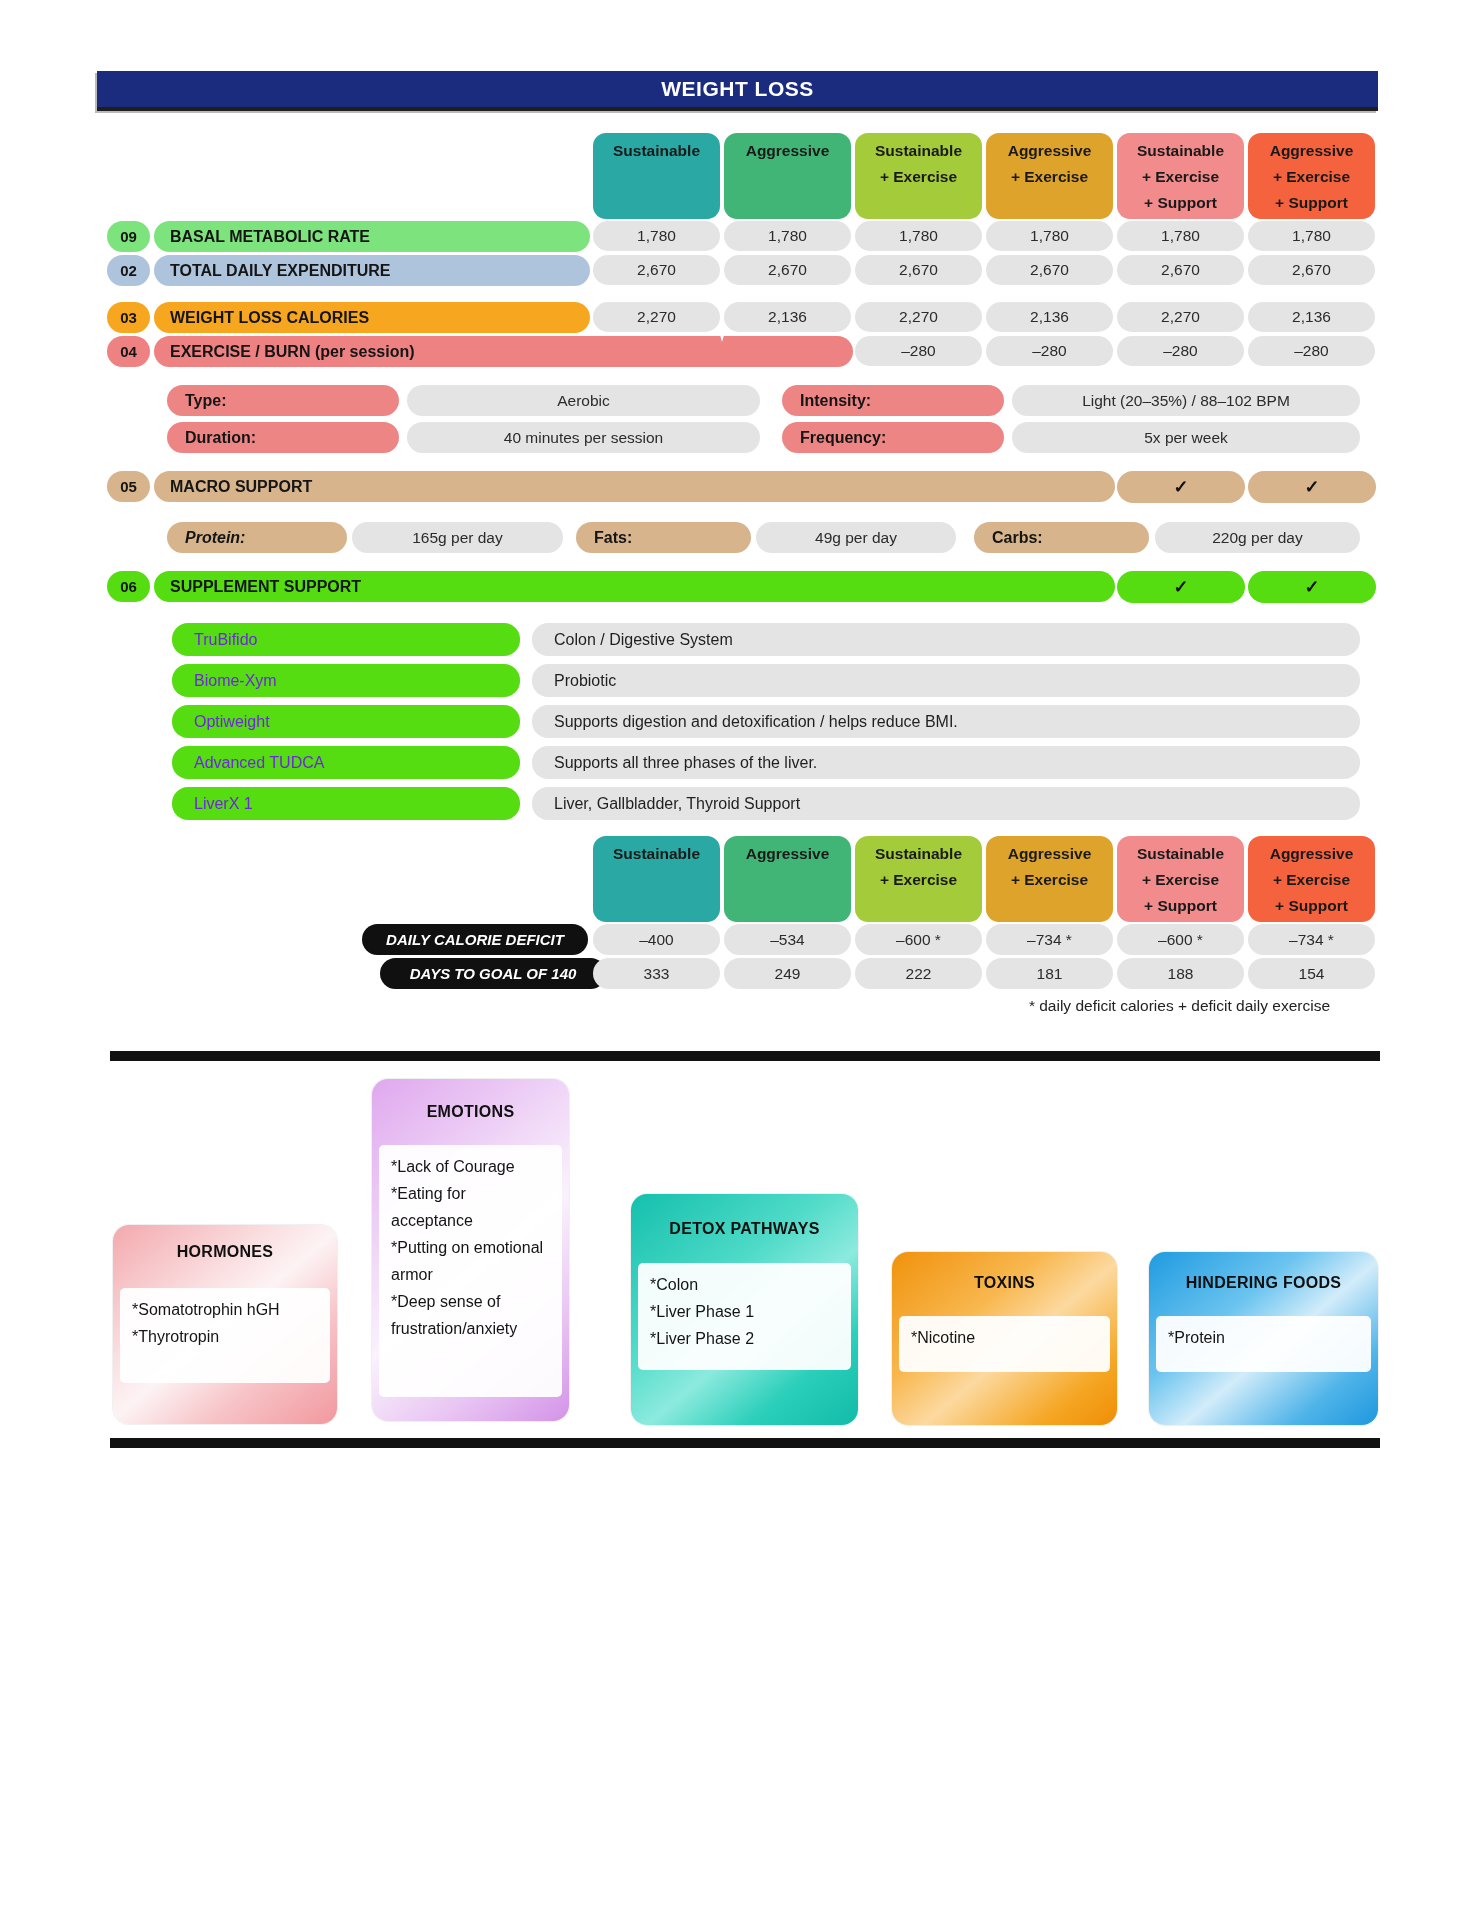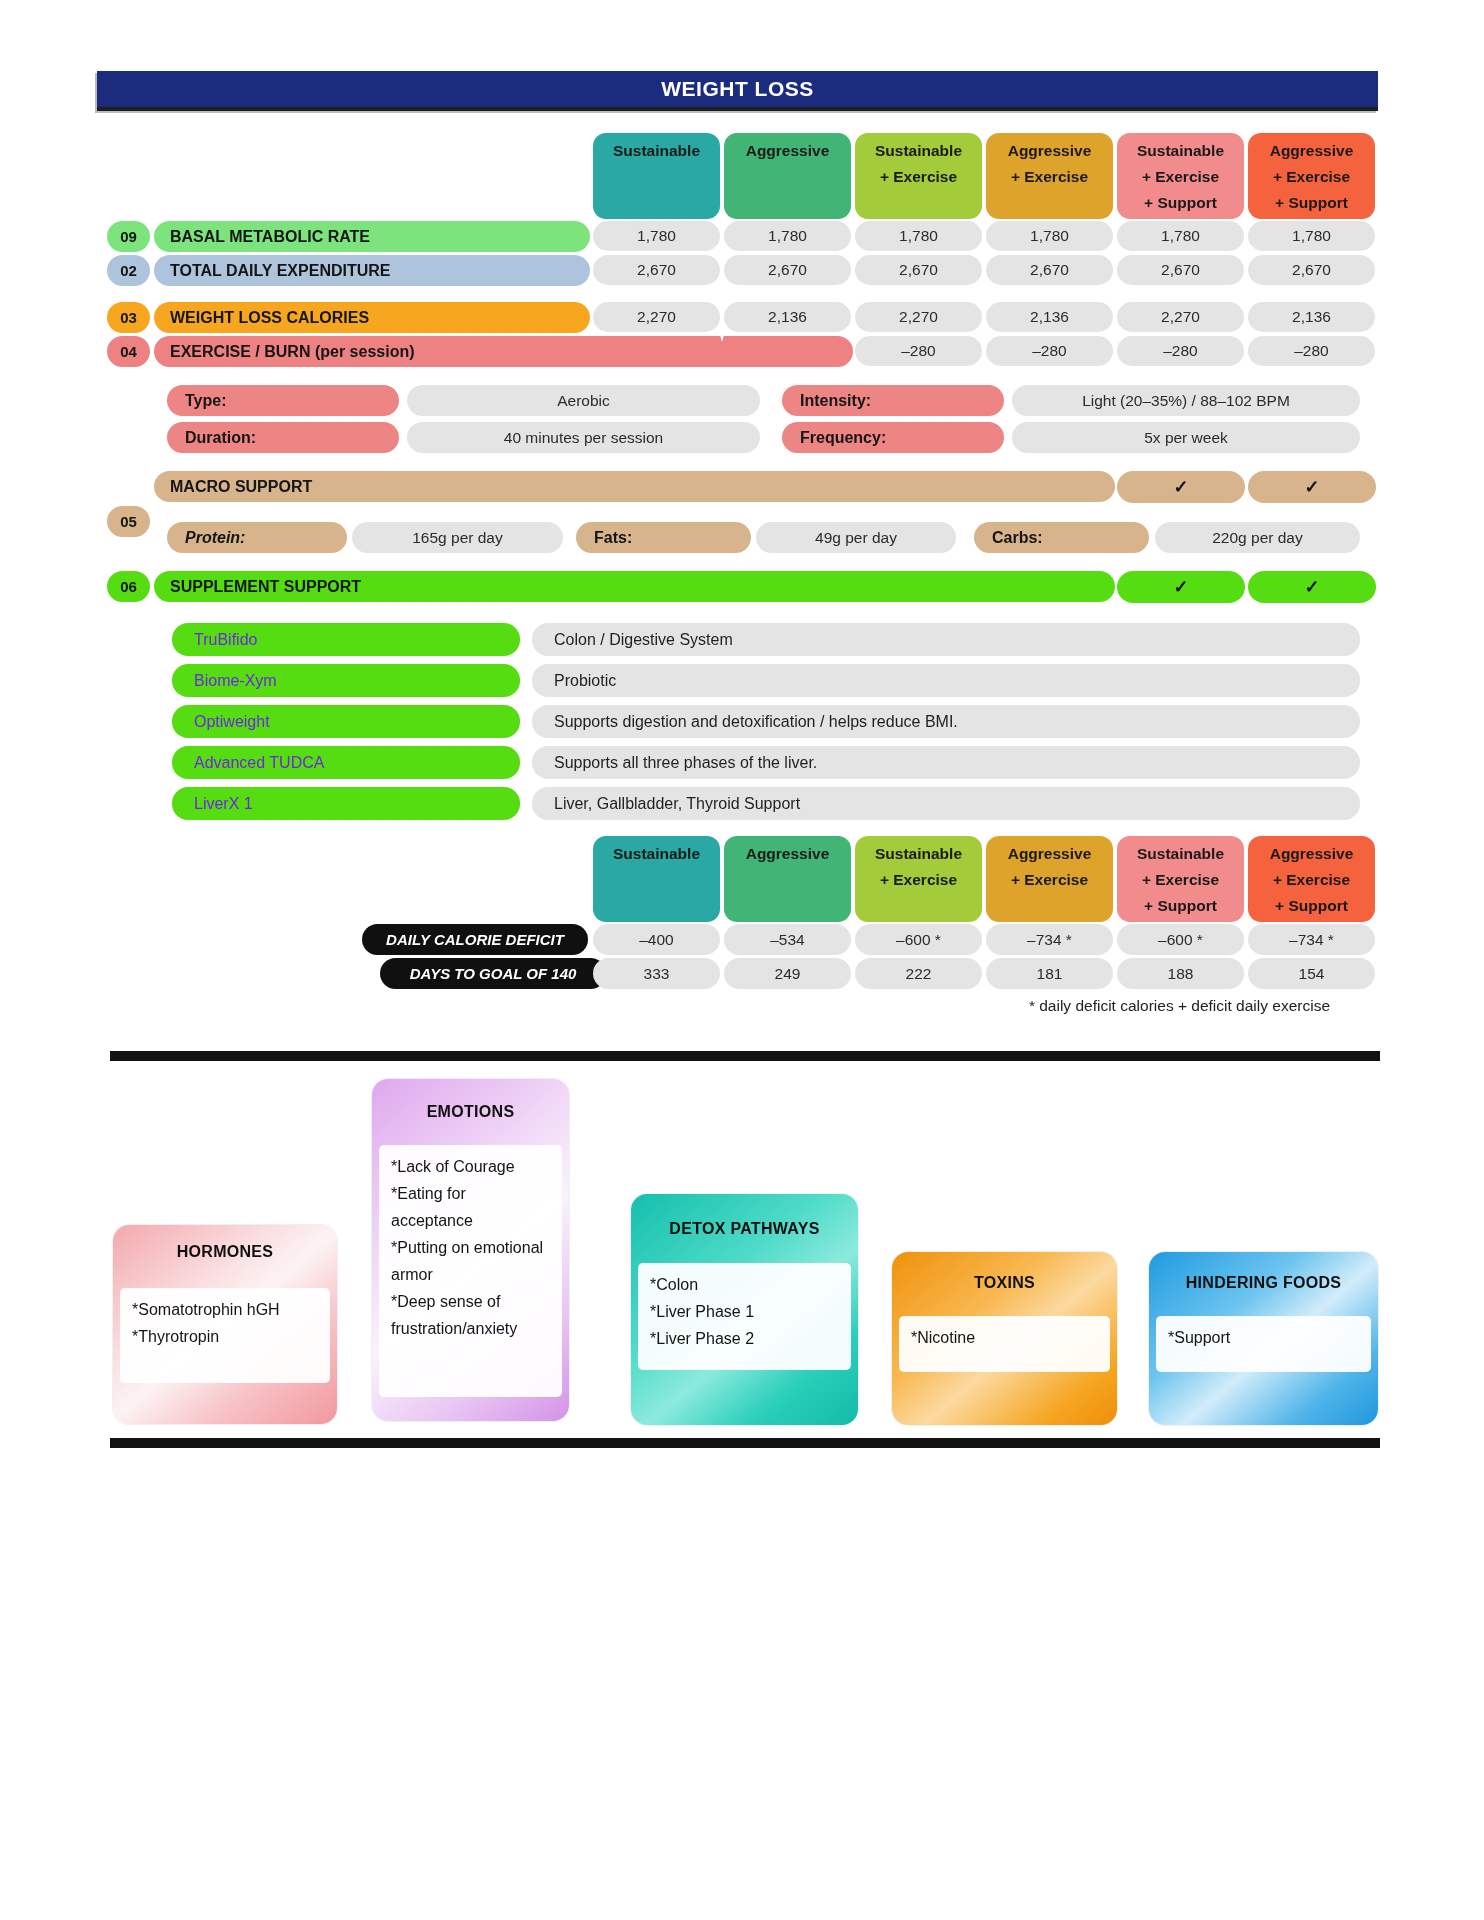--- a/index.html
+++ b/index.html
@@ -78,21 +78,21 @@
   <div class="pill c-salmon" style="left:167px;top:385px;width:232px;padding-left:18px;">Type:</div>
   <div class="vcell" style="left:407px;top:385px;width:353px;">Aerobic</div>
   <div class="pill c-salmon" style="left:782px;top:385px;width:222px;padding-left:18px;">Intensity:</div>
   <div class="vcell" style="left:1012px;top:385px;width:348px;">Light (20–35%) / 88–102 BPM</div>
 
   <div class="pill c-salmon" style="left:167px;top:422px;width:232px;padding-left:18px;">Duration:</div>
   <div class="vcell" style="left:407px;top:422px;width:353px;">40 minutes per session</div>
   <div class="pill c-salmon" style="left:782px;top:422px;width:222px;padding-left:18px;">Frequency:</div>
   <div class="vcell" style="left:1012px;top:422px;width:348px;">5x per week</div>
 
-  <div class="badge c-tan" style="left:107px;top:471px;margin-top:35px;">05</div>
+  <div class="badge c-tan" style="left:107px;top:471px;">05</div>
   <div class="pill c-tan" style="left:154px;top:471px;width:961px;">MACRO SUPPORT</div>
 
   <div class="pill c-tan" style="left:167px;top:522px;width:180px;padding-left:18px;font-style:italic;">Protein:</div>
   <div class="vcell" style="left:352px;top:522px;width:211px;">165g per day</div>
   <div class="pill c-tan" style="left:576px;top:522px;width:175px;padding-left:18px;">Fats:</div>
   <div class="vcell" style="left:756px;top:522px;width:200px;">49g per day</div>
   <div class="pill c-tan" style="left:974px;top:522px;width:175px;padding-left:18px;">Carbs:</div>
   <div class="vcell" style="left:1155px;top:522px;width:205px;">220g per day</div>
 
   <div class="badge c-green" style="left:107px;top:571px;">06</div>
@@ -226,21 +226,21 @@
     </div>
     <div class="card theme-orange" style="left: 892px; top: 1252px; width: 225px; height: 173px;">
       <div class="card-title" style="top: 22px;">TOXINS</div>
       <div class="card-strip" style="top: 64px; min-height: 56px;">
         <div>*Nicotine</div>
       </div>
     </div>
     <div class="card theme-blue" style="left: 1149px; top: 1252px; width: 229px; height: 173px;">
       <div class="card-title" style="top: 22px;">HINDERING FOODS</div>
       <div class="card-strip" style="top: 64px; min-height: 56px;">
-        <div>*Support</div>
+        <div>*Protein</div>
       </div>
     </div>
     <div class="sparkle" style="left: 714px; top: 244px;"></div>
     <div class="sparkle" style="left: 845px; top: 244px;"></div>
     <div class="sparkle" style="left: 976px; top: 244px;"></div>
     <div class="sparkle" style="left: 1107px; top: 244px;"></div>
     <div class="sparkle" style="left: 1238px; top: 244px;"></div>
     <div class="sparkle" style="left: 714px; top: 326px;"></div>
     <div class="sparkle" style="left: 845px; top: 326px;"></div>
     <div class="sparkle" style="left: 976px; top: 326px;"></div>

